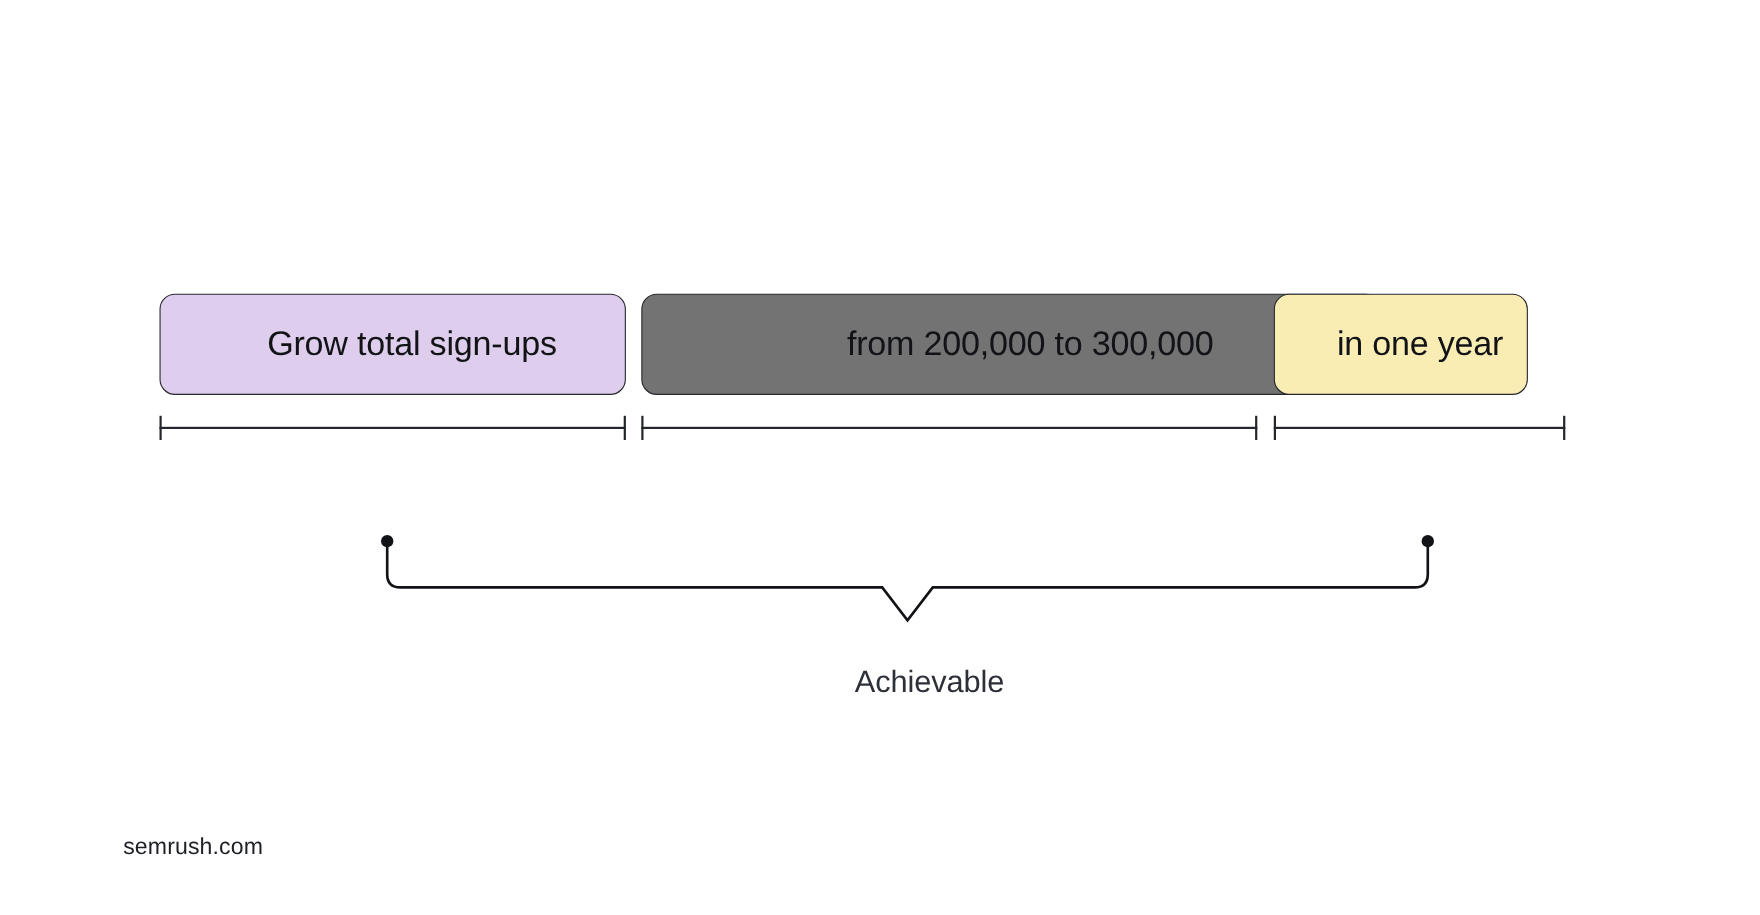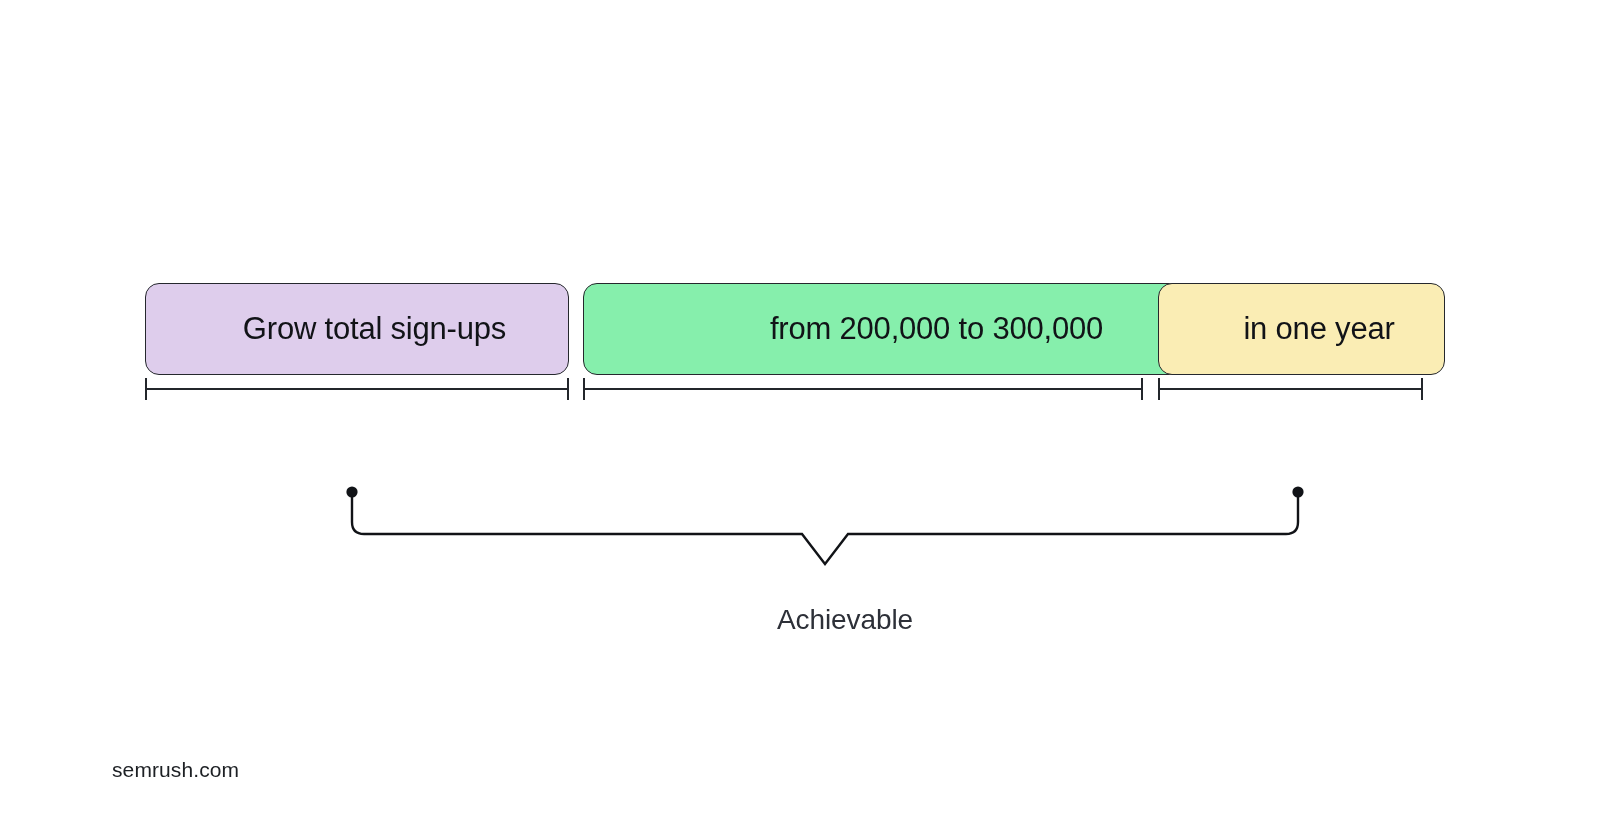--- a/index.html
+++ b/index.html
@@ -37,21 +37,21 @@
   
   .boxes {
     position: absolute;
     left: 145px;
     top: 267px;
     width: 1278px;
     height: 92px;
   }
   .goal-box {
     position: absolute;
-    top: 16px;
+    top: 0;
     height: 92px;
     box-sizing: border-box;
     border: 1.6px solid #25282d;
     border-radius: 14px;
     display: flex;
     align-items: center;
     justify-content: center;
     font-size: 31px;
     color: #111317;
     letter-spacing: -0.2px;
@@ -59,25 +59,25 @@
     padding-left: 35px;
   }
   .goal-box.specific {
     left: 0;
     width: 424px;
     background: #decdec;
   }
   .goal-box.measurable {
     left: 438px;
     width: 672px;
-    background: #86efac;
+    background: #737373;
   }
   .goal-box.timebound {
     left: 1013px;
-    width: 287px;
+    width: 231px;
     background: #faedb4;
   }
 
   
   .rules {
     position: absolute;
     left: 145px;
     top: 378px;
     width: 1278px;
     height: 22px;

